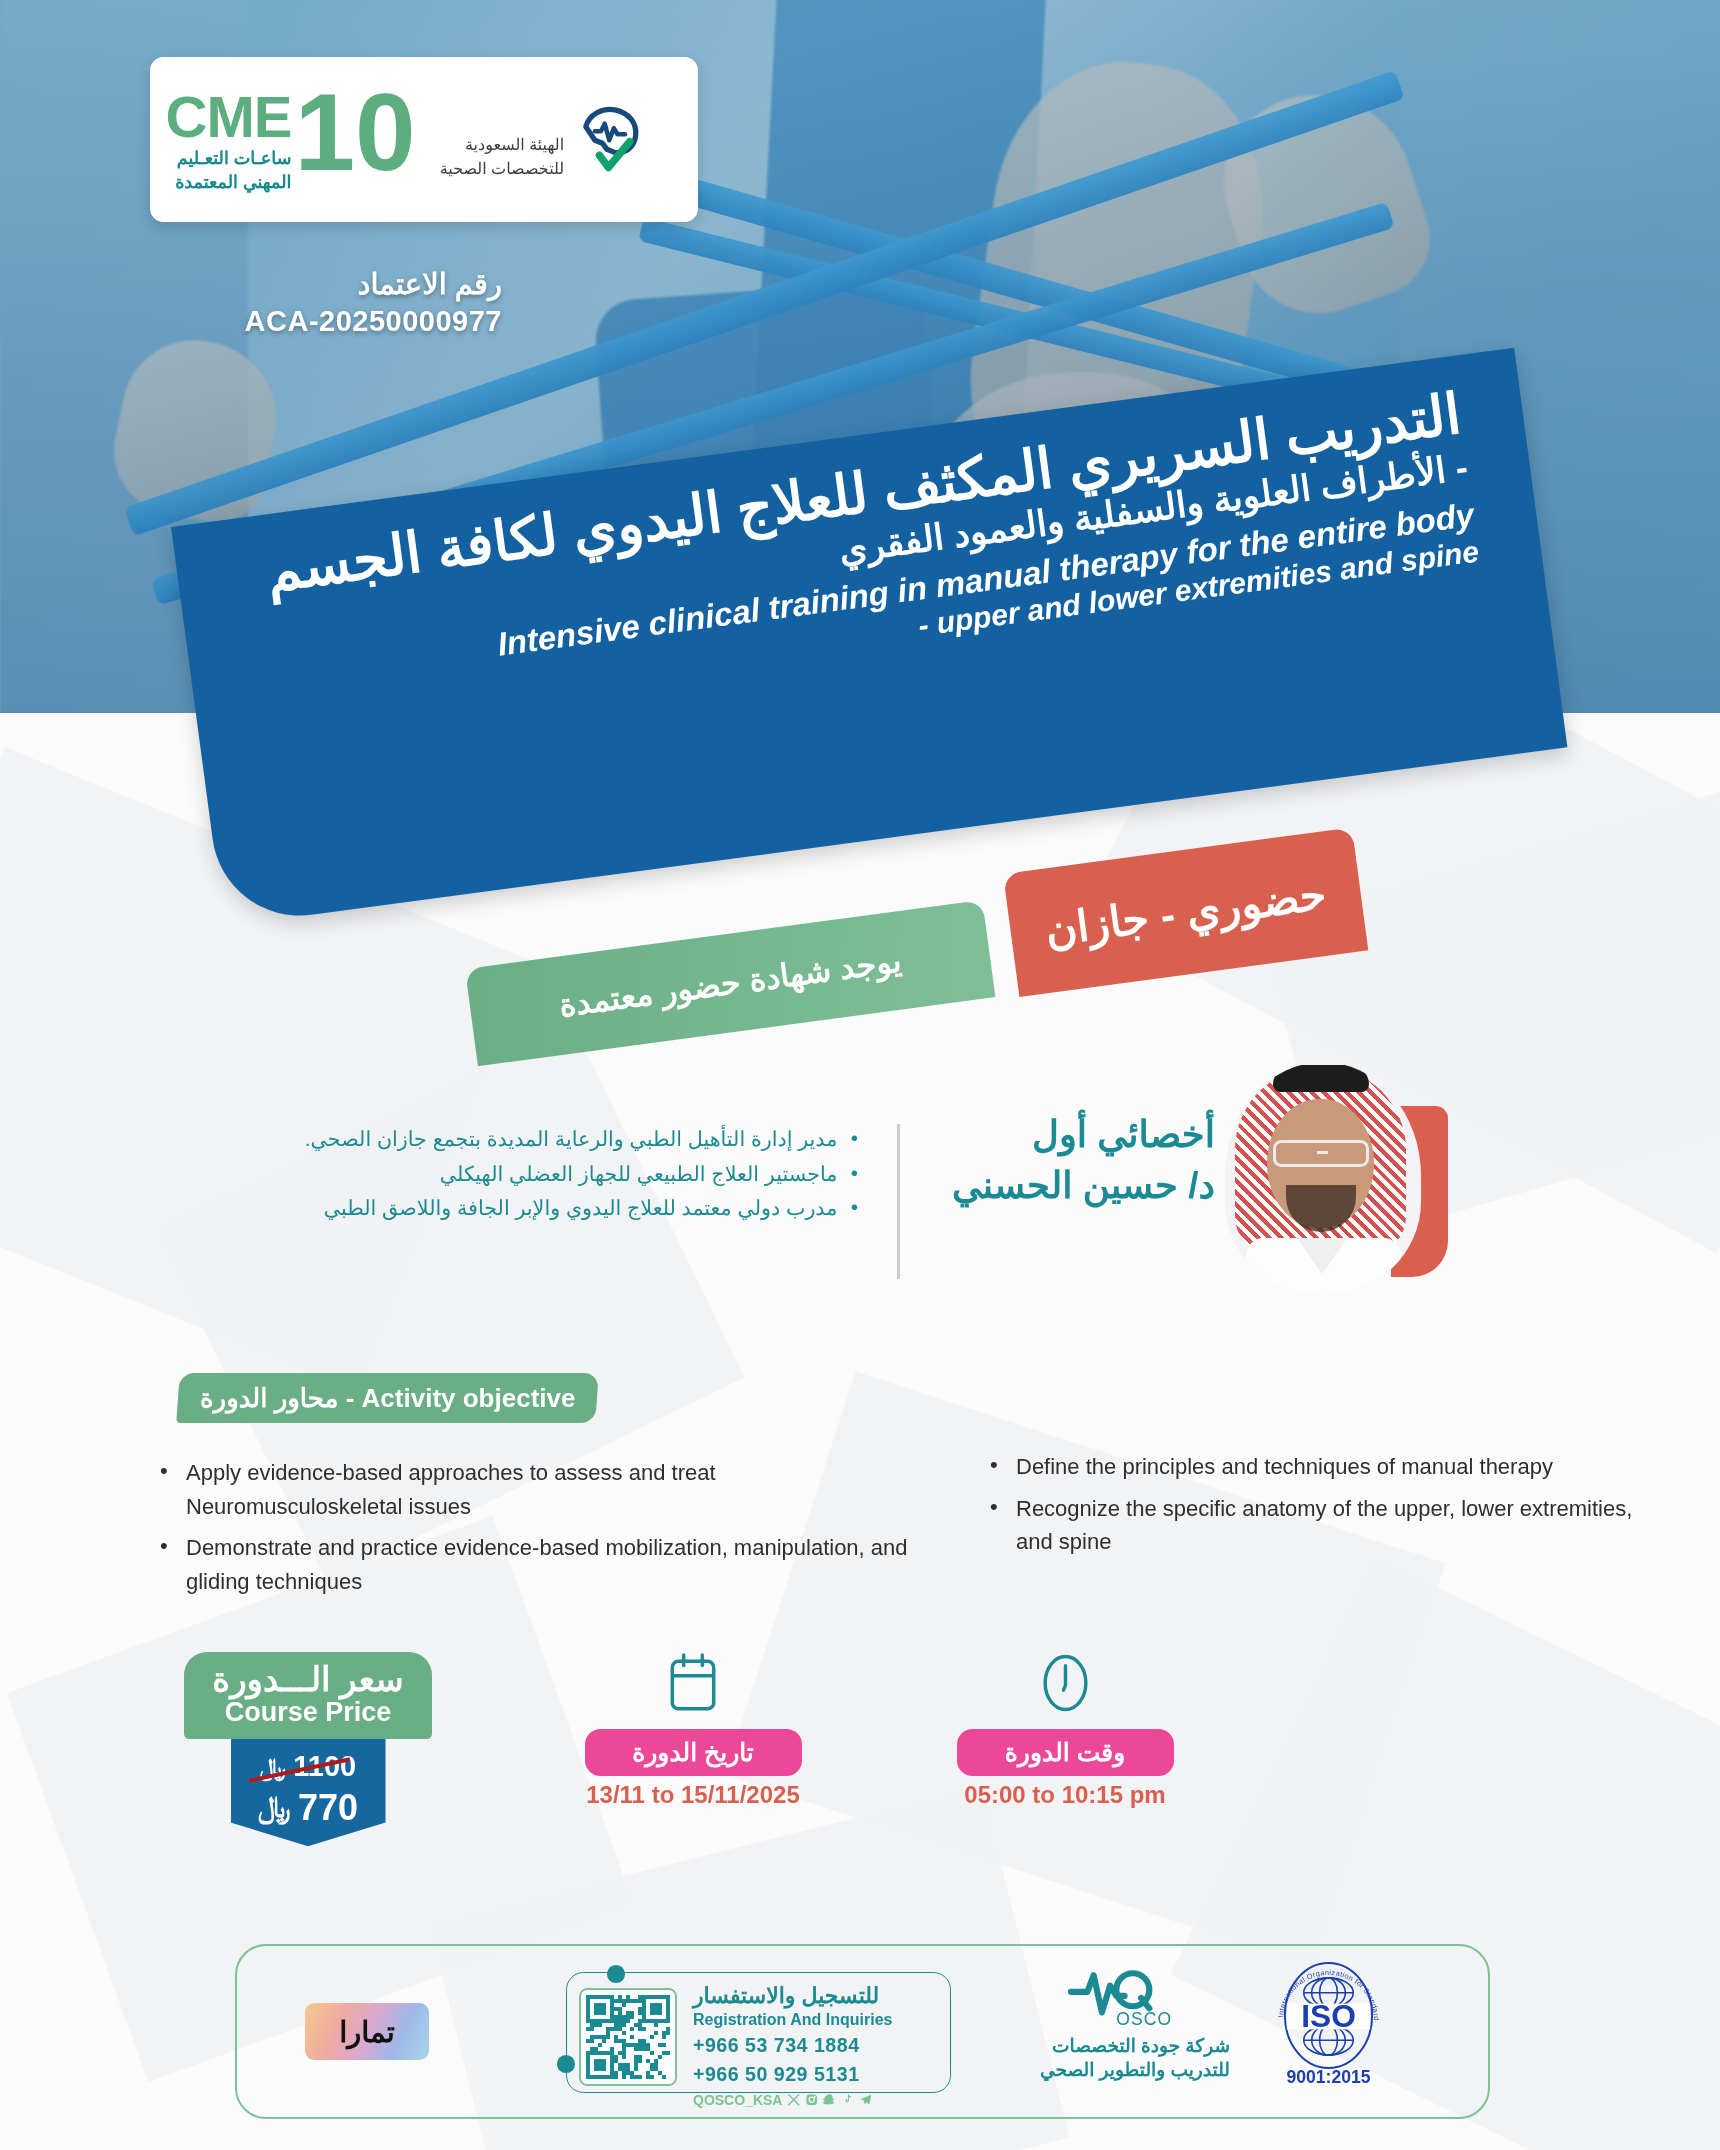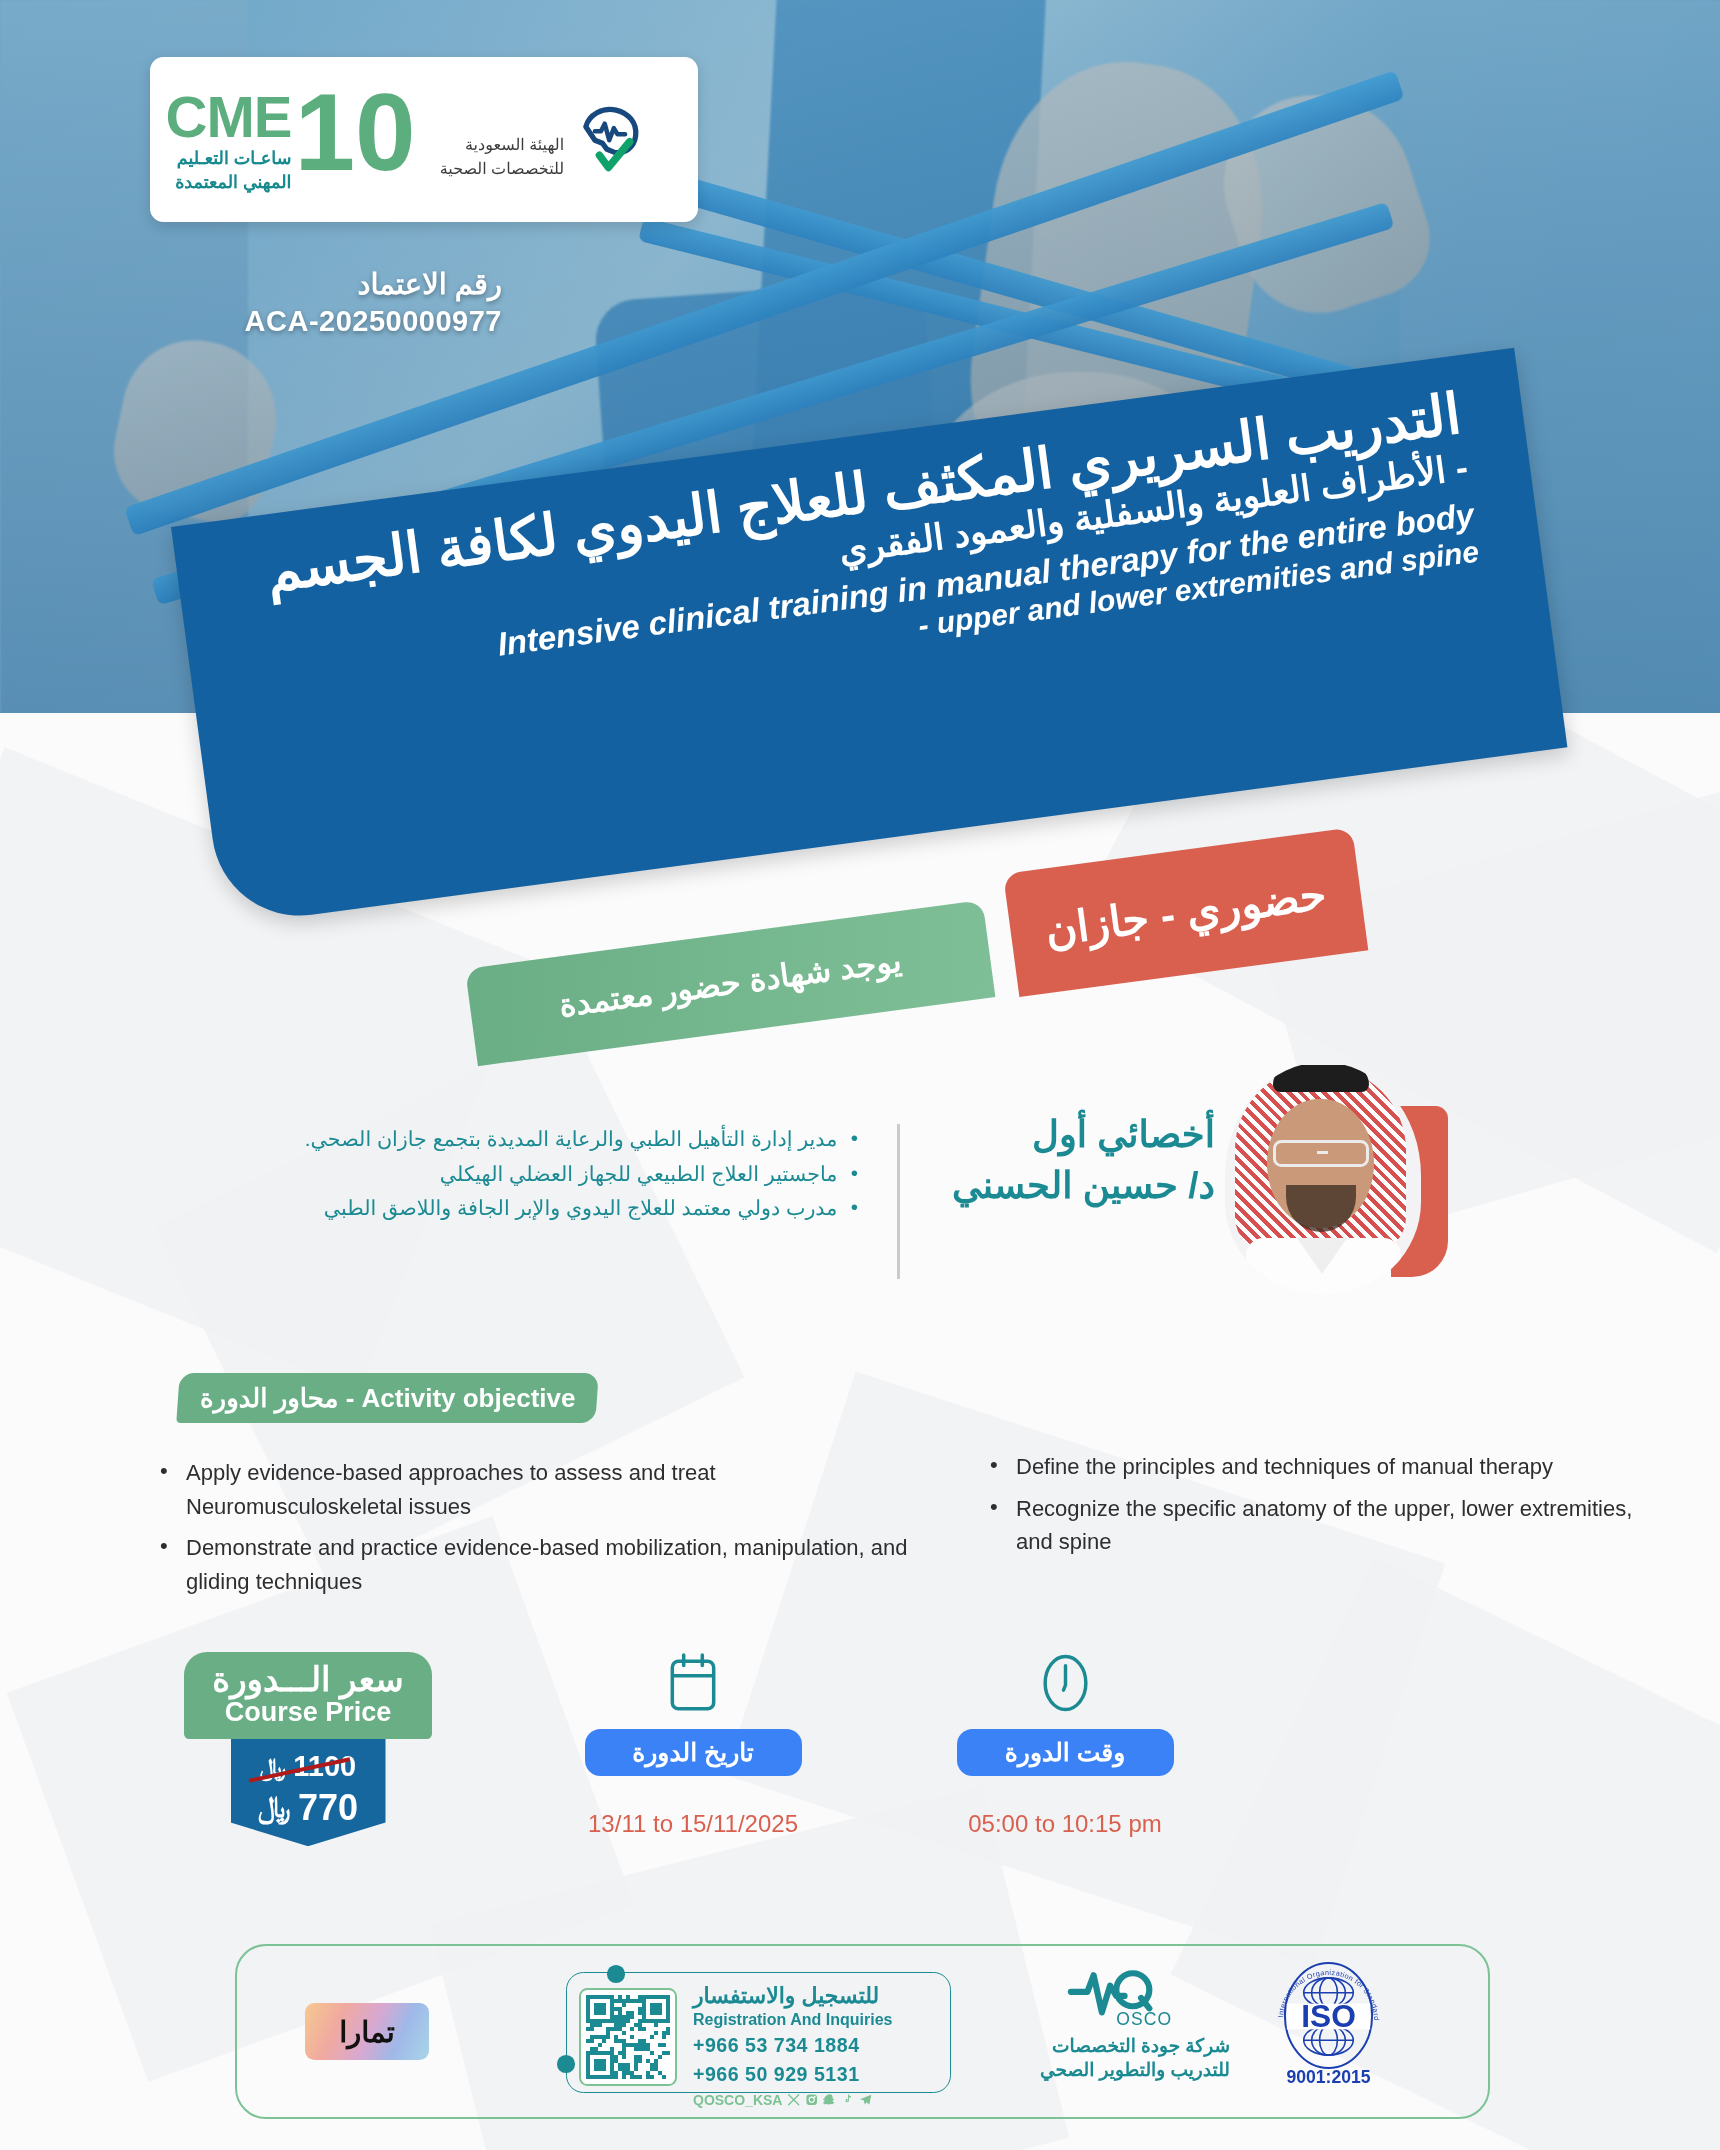--- a/index.html
+++ b/index.html
@@ -178,25 +178,25 @@
   .price-old .strike{position:absolute;left:17.6px;top:52%;width:103px;height:3.6px;background:#b11a1a;transform:rotate(-12deg);}
   .price-new{font-size:36px;margin-top:3.1px;}
   .riyal{font-size:.82em;font-weight:bold;}
 
   .info-item{position:absolute;text-align:center;width:290px;}
   .info-date{left:548px;top:1652px;}
   .info-time{left:920px;top:1652px;}
   .info-aud{left:1282px;top:1652px;}
   .info-icon{height:62px;display:flex;align-items:center;justify-content:center;margin-bottom:14.5px;}
   .info-pill{
-    background:#3b82f6;color:#fff;border-radius:15.5px;
+    background:#ec4899;color:#fff;border-radius:15.5px;
     padding:9.3px 0;font-size:25px;font-weight:bold;direction:rtl;
     width:217px;margin:0 auto;
   }
-  .info-val{color:#d9604f;font-size:24px;font-weight:normal;margin-top:32px;line-height:1.35;}
+  .info-val{color:#d9604f;font-size:24px;font-weight:bold;margin-top:3px;line-height:1.35;}
   .info-val.ar{direction:rtl;font-size:23px;}
 
   
   .footer-frame{
     position:absolute;left:235px;top:1944px;width:1251px;height:171px;
     border:2.1px solid #7cc295;border-radius:31px;
   }
   .tamara{
     position:absolute;left:305px;top:2003px;width:124px;height:57px;border-radius:9.3px;
     background:linear-gradient(115deg,#f5c98f 0%,#f0a9a0 28%,#d9a8d0 52%,#9fb8e8 74%,#a9d6e8 100%);

